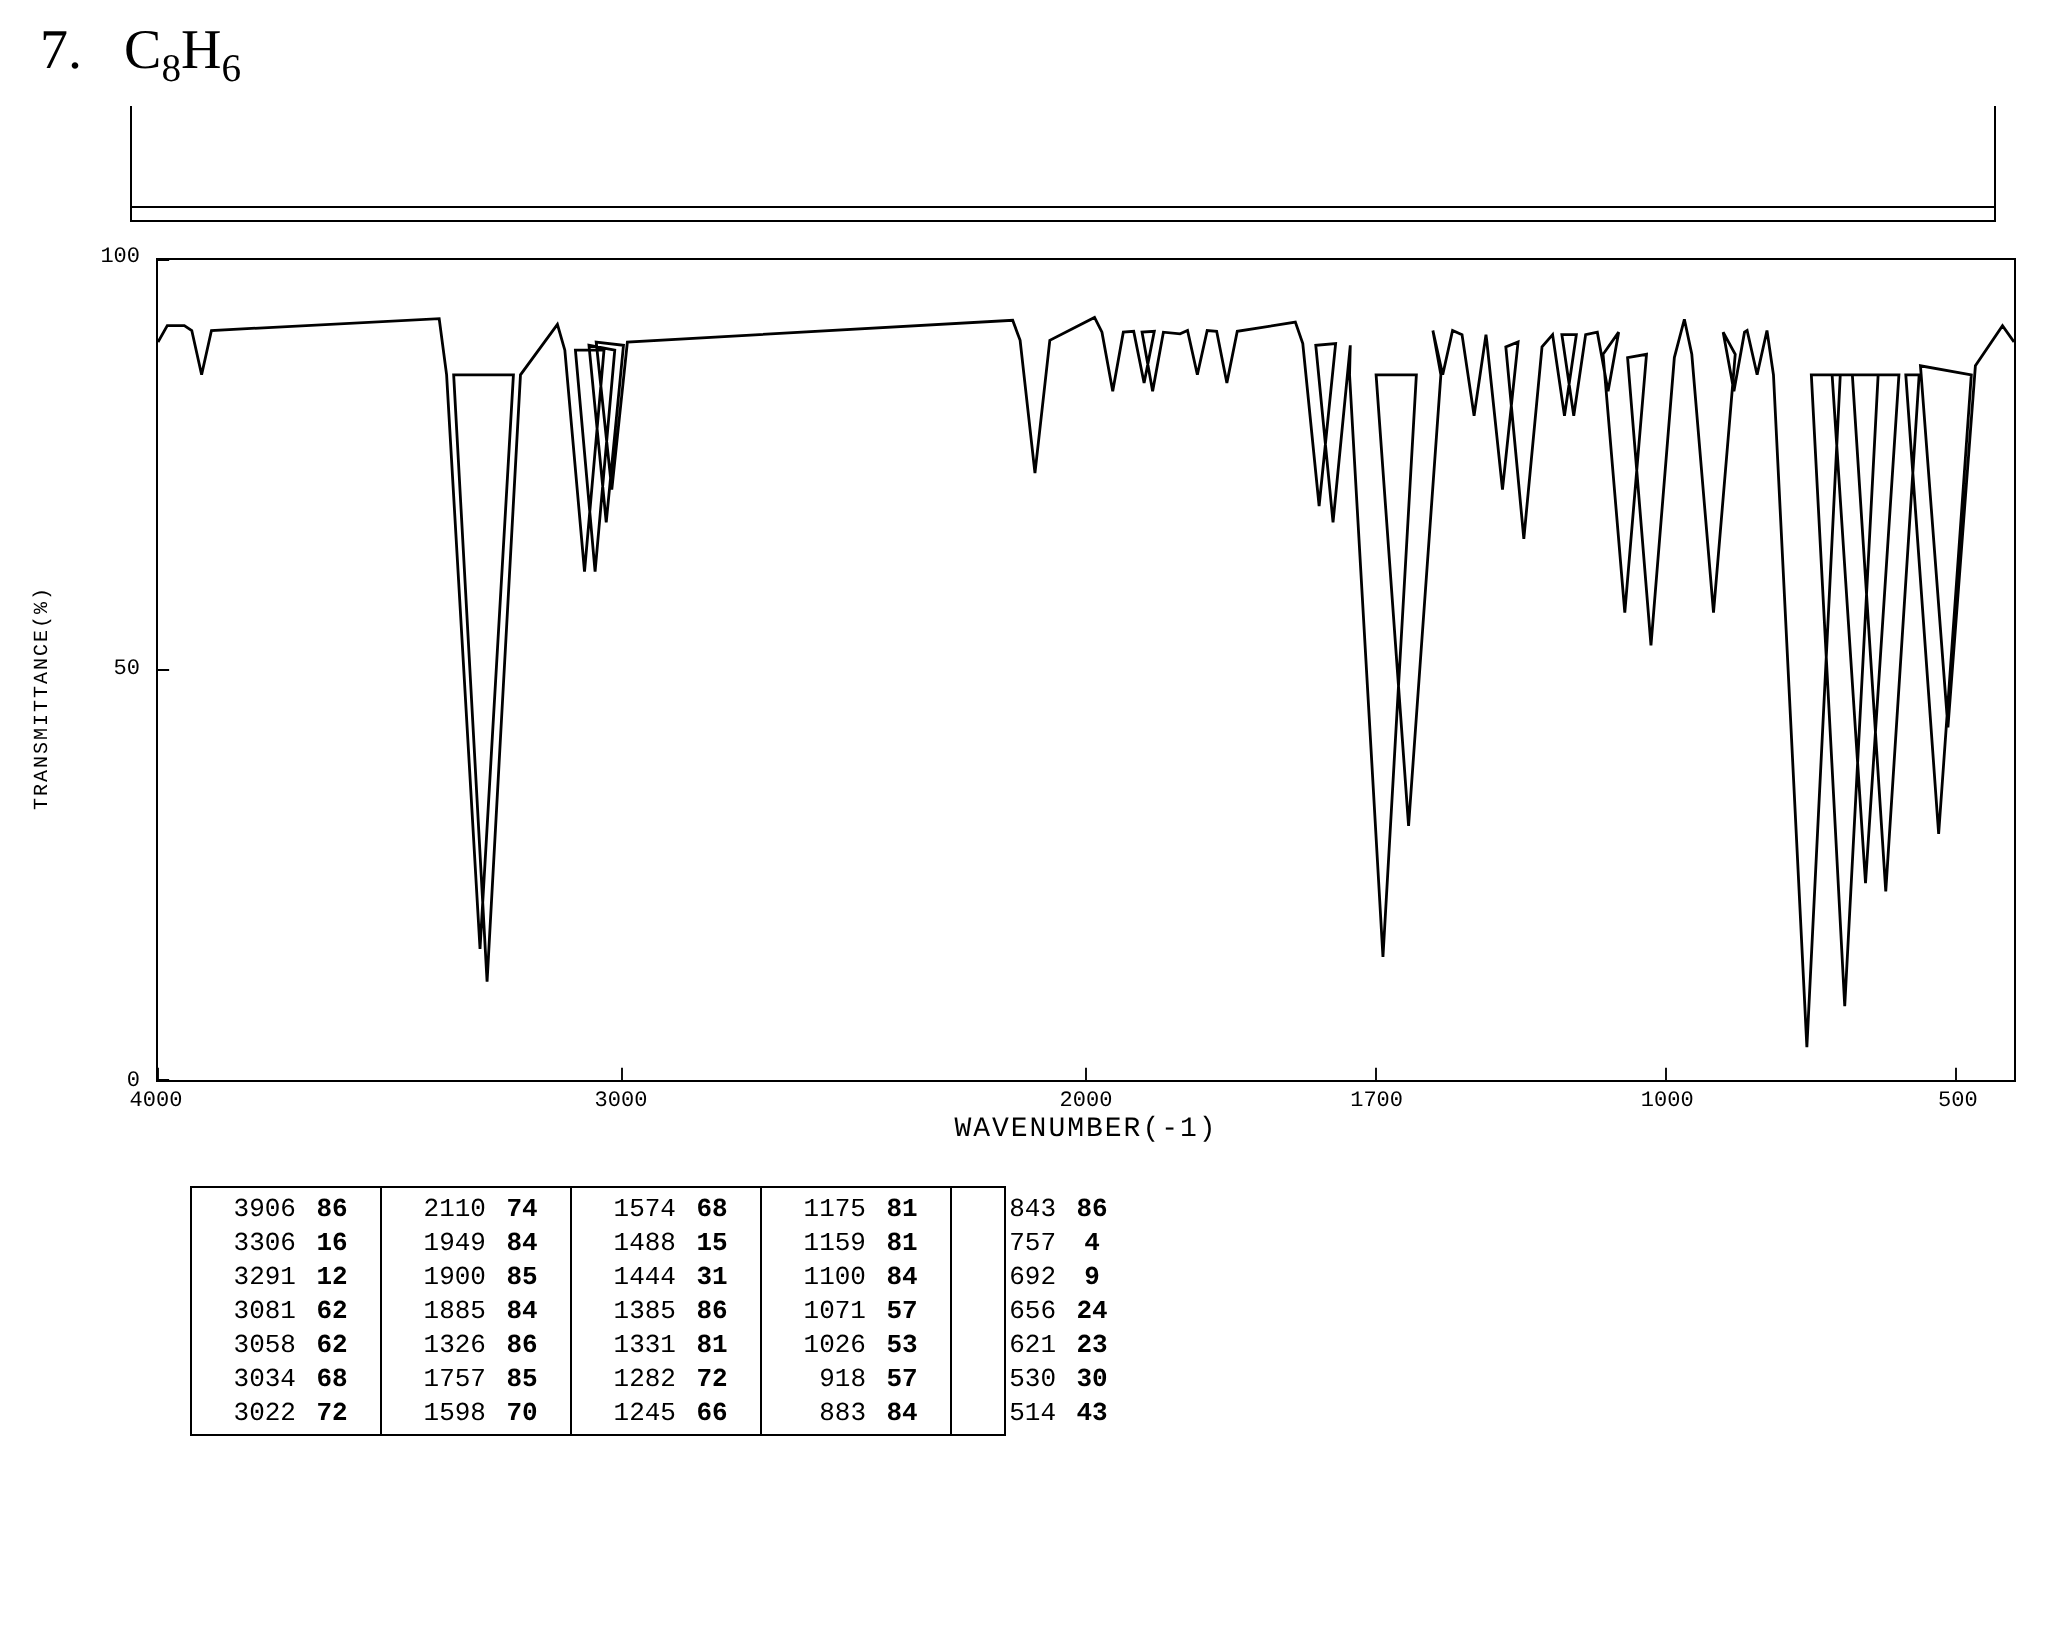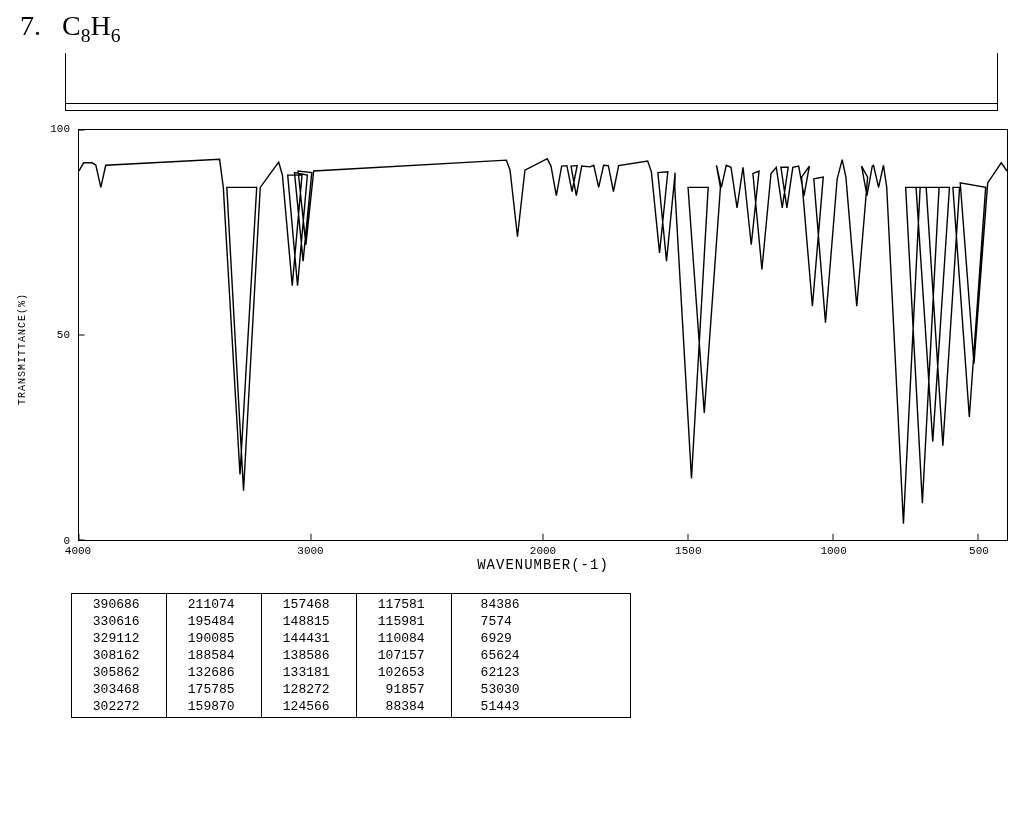--- a/index.html
+++ b/index.html
@@ -125,40 +125,40 @@
     left: 50%;
     transform: translateX(-50%);
     font-size: 14px;
     letter-spacing: 1px;
     font-family: "Courier New", monospace;
   }
 
   
   .peak-table-wrap {
     margin-top: 24px;
-    margin-left: 51px;
+    margin-left: 75px;
     display: flex;
     border: 1px solid #000;
     font-family: "Courier New", monospace;
     font-size: 13px;
-    width: 560px;
+    width: 408px;
   }
   .peak-col {
     border-right: 1px solid #000;
     padding: 2px 0;
   }
   .peak-col:last-child { border-right: none; }
   .peak-row {
     display: flex;
     padding: 0 6px;
     line-height: 17px;
     white-space: pre;
   }
   .peak-wn { width: 46px; text-align: right; }
-  .peak-tr { width: 36px; text-align: left; }
+  .peak-tr { width: 36px; text-align: center; font-weight: bold; }
 </style>
 </head>
 <body>
 
 <div class="question-label">
   <span>7.</span>&nbsp;&nbsp;
   <span id="formula">C<sub>8</sub>H<sub>6</sub></span>
 </div>
 
 <div class="header-cluster">
@@ -186,39 +186,39 @@
         <line x1="812.5" x2="812.5" y1="394" y2="400" stroke="#000" stroke-width="1"></line>
         <line x1="968.75" x2="968.75" y1="394" y2="400" stroke="#000" stroke-width="1"></line>
         <path d="M 0.0 40.0 L 5.0 32.0 L 14.2 32.0 L 18.2 34.4 L 23.5 56.0 L 28.8 34.4 L 151.5 28.6 L 155.5 56.0 L 173.5 336.0 L 191.5 56.0 L 159.3 56.0 L 177.3 352.0 L 195.3 56.0 L 215.2 31.4 L 219.2 44.0 L 229.8 152.0 L 240.3 44.0 L 224.9 44.0 L 235.5 152.0 L 246.1 44.0 L 232.2 41.6 L 241.5 128.0 L 250.8 41.6 L 236.1 40.0 L 244.5 112.0 L 252.9 40.0 L 460.5 29.4 L 464.5 39.2 L 472.5 104.0 L 480.5 39.2 L 504.6 28.0 L 508.6 35.2 L 514.4 64.0 L 520.1 35.2 L 525.7 34.8 L 531.3 60.0 L 536.8 34.8 L 530.2 35.2 L 535.9 64.0 L 541.7 35.2 L 550.7 36.0 L 554.7 34.4 L 560.0 56.0 L 565.3 34.4 L 570.4 34.8 L 575.9 60.0 L 581.5 34.8 L 612.8 30.3 L 616.8 40.8 L 625.6 120.0 L 634.5 40.8 L 623.8 41.6 L 633.1 128.0 L 642.4 41.6 L 642.0 56.0 L 660.0 340.0 L 678.0 56.0 L 656.3 56.0 L 673.8 276.0 L 691.2 56.0 L 686.9 34.4 L 692.2 56.0 L 697.5 34.4 L 702.6 36.4 L 709.1 76.0 L 715.5 36.4 L 716.0 40.0 L 724.4 112.0 L 732.8 40.0 L 726.2 42.4 L 735.9 136.0 L 745.7 42.4 L 751.4 36.4 L 757.8 76.0 L 764.2 36.4 L 756.4 36.4 L 762.8 76.0 L 769.2 36.4 L 775.5 35.2 L 781.3 64.0 L 787.0 35.2 L 778.6 46.0 L 790.3 172.0 L 802.0 46.0 L 791.8 47.6 L 804.4 188.0 L 817.0 47.6 L 822.4 28.9 L 826.4 46.0 L 838.1 172.0 L 849.8 46.0 L 843.3 35.2 L 849.1 64.0 L 854.8 35.2 L 856.2 34.4 L 861.6 56.0 L 866.9 34.4 L 870.4 56.0 L 888.4 384.0 L 906.4 56.0 L 890.8 56.0 L 908.8 364.0 L 926.8 56.0 L 902.0 56.0 L 920.0 304.0 L 938.0 56.0 L 912.9 56.0 L 930.9 308.0 L 948.9 56.0 L 941.7 56.0 L 959.4 280.0 L 977.0 56.0 L 949.6 51.6 L 964.4 228.0 L 979.2 51.6 L 993.8 32.0 L 1000.0 40.0" fill="none" stroke="#000" stroke-width="1.4" vector-effect="non-scaling-stroke"></path>
       </svg>
   </div>
   <div class="x-ticks" id="x-ticks">
     <div class="x-axis-label">WAVENUMBER(-1)</div>
   <div class="x-tick" style="left: 0%;">4000</div>
       <div class="x-tick" style="left: 25%;">3000</div>
       <div class="x-tick" style="left: 50%;">2000</div>
-      <div class="x-tick" style="left: 65.625%;">1500</div>
+      <div class="x-tick" style="left: 65.625%;">1700</div>
       <div class="x-tick" style="left: 81.25%;">1000</div>
       <div class="x-tick" style="left: 96.875%;">500</div>
     </div>
 </div>
 
 <div class="peak-table-wrap" id="peak-table">
     <div class="peak-col">
       <div class="peak-row"><span class="peak-wn">3906</span><span class="peak-tr">86</span></div>
       <div class="peak-row"><span class="peak-wn">3306</span><span class="peak-tr">16</span></div>
       <div class="peak-row"><span class="peak-wn">3291</span><span class="peak-tr">12</span></div>
       <div class="peak-row"><span class="peak-wn">3081</span><span class="peak-tr">62</span></div>
       <div class="peak-row"><span class="peak-wn">3058</span><span class="peak-tr">62</span></div>
       <div class="peak-row"><span class="peak-wn">3034</span><span class="peak-tr">68</span></div>
       <div class="peak-row"><span class="peak-wn">3022</span><span class="peak-tr">72</span></div>
     </div>
     <div class="peak-col">
       <div class="peak-row"><span class="peak-wn">2110</span><span class="peak-tr">74</span></div>
-      <div class="peak-row"><span class="peak-wn">1954</span><span class="peak-tr">84</span></div>
+      <div class="peak-row"><span class="peak-wn">1949</span><span class="peak-tr">84</span></div>
       <div class="peak-row"><span class="peak-wn">1900</span><span class="peak-tr">85</span></div>
       <div class="peak-row"><span class="peak-wn">1885</span><span class="peak-tr">84</span></div>
       <div class="peak-row"><span class="peak-wn">1326</span><span class="peak-tr">86</span></div>
       <div class="peak-row"><span class="peak-wn">1757</span><span class="peak-tr">85</span></div>
       <div class="peak-row"><span class="peak-wn">1598</span><span class="peak-tr">70</span></div>
     </div>
     <div class="peak-col">
       <div class="peak-row"><span class="peak-wn">1574</span><span class="peak-tr">68</span></div>
       <div class="peak-row"><span class="peak-wn">1488</span><span class="peak-tr">15</span></div>
       <div class="peak-row"><span class="peak-wn">1444</span><span class="peak-tr">31</span></div>

